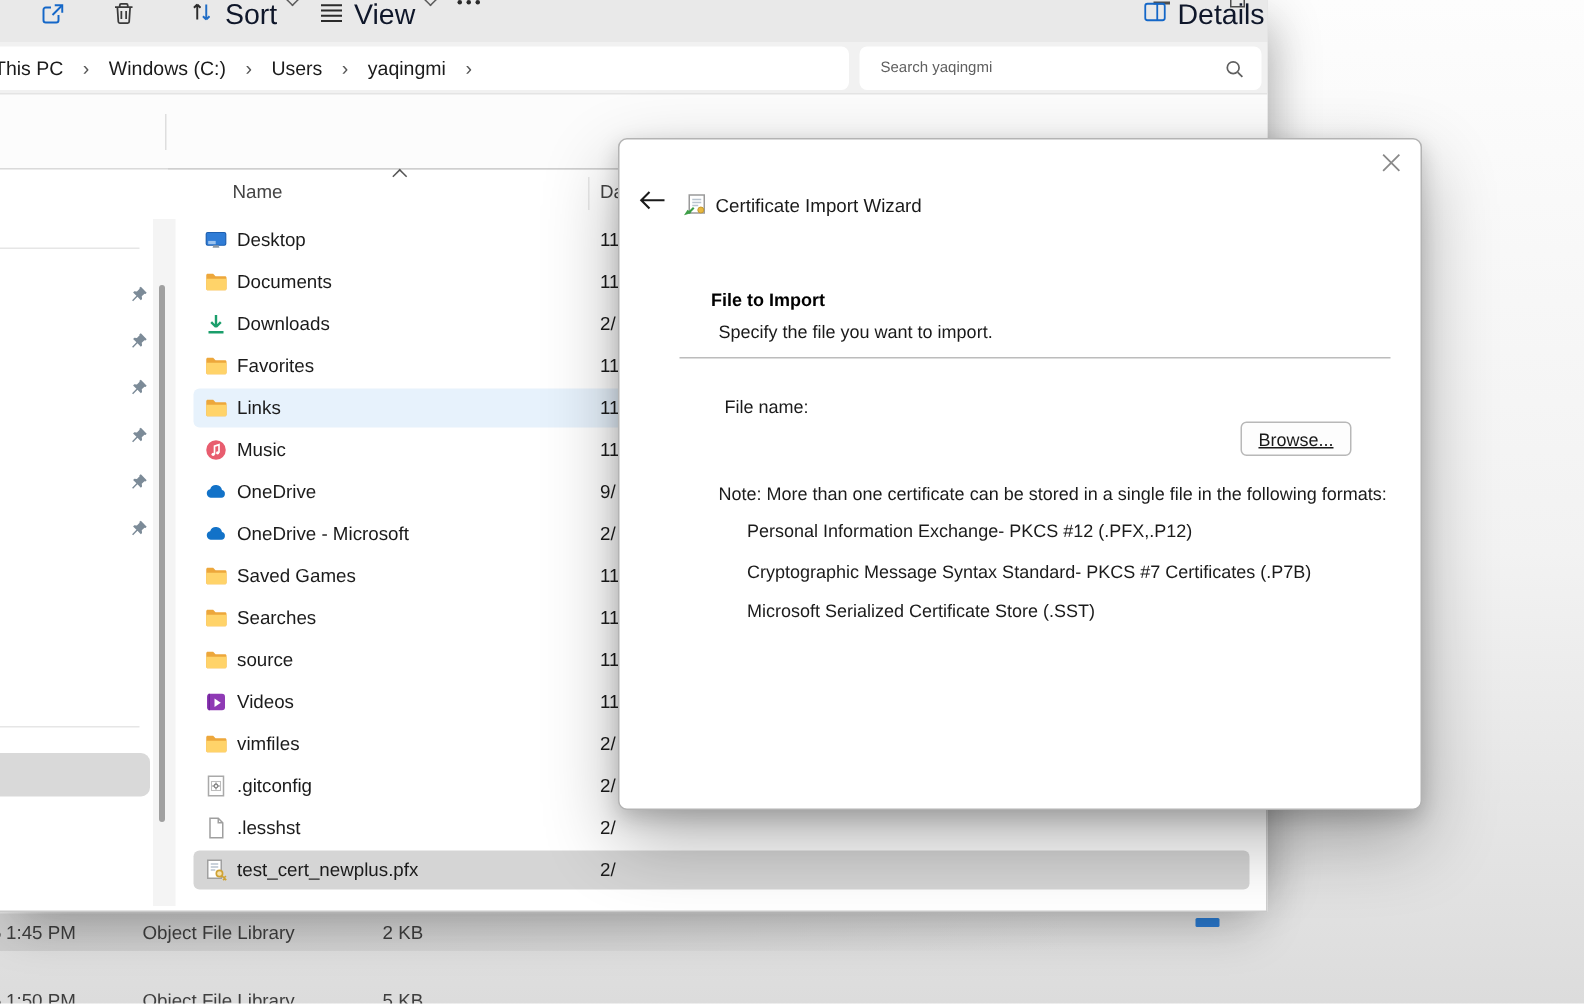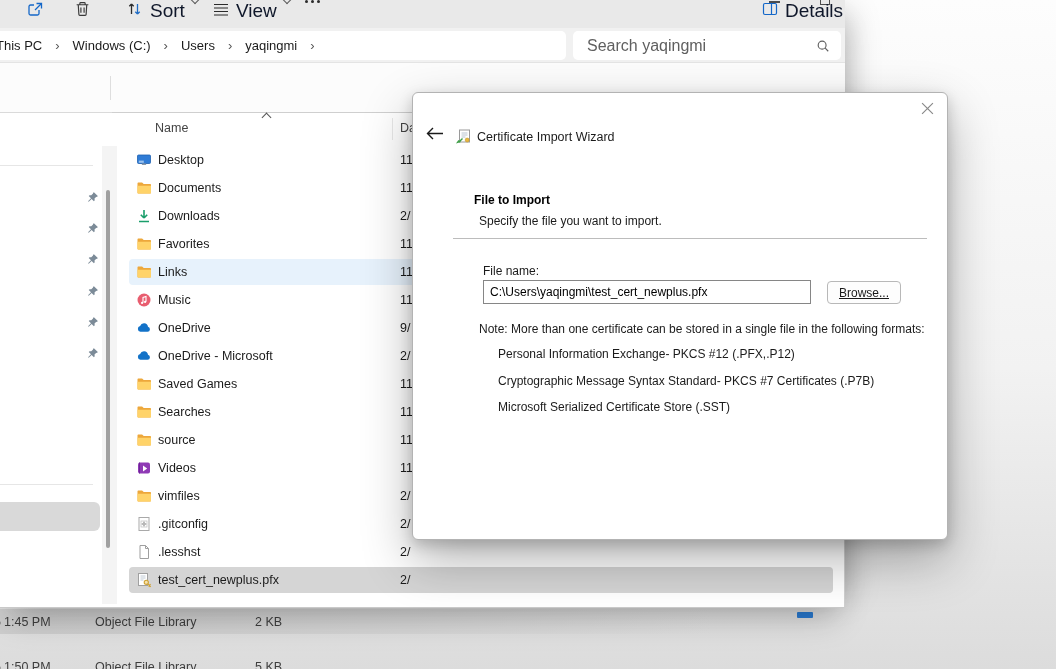--- a/index.html
+++ b/index.html
@@ -29,21 +29,21 @@
   .win-min { left:769px; top:1px; width:11px; height:2px; background:#4d4d4d; }
   .win-max { left:820px; top:-4px; width:10px; height:9px; border:1.2px solid #4d4d4d; background:transparent; }
 
   .addressrow { left:0; top:28px; width:845px; height:34px; background:#f1f1f1; }
   .addresspill { left:-10px; top:31px; width:576px; height:29px; background:#fff; border-radius:5px;
     display:flex; align-items:center; padding-left:4px; font-size:13px; }
   .crumb { padding:0 2px; white-space:nowrap; cursor:default; }
   .crumb-sep { font-size:13px; color:#555; margin:0 11px; }
   .searchpill { left:573px; top:31px; width:268px; height:29px; background:#fff; border-radius:5px; }
   .searchpill input { position:absolute; left:0; top:0; width:100%; height:100%; border:0; outline:0;
-    background:transparent; font-family:inherit; font-size:16px; color:#333; padding:0 38px 0 14px; }
+    background:transparent; font-family:inherit; font-size:10px; color:#333; padding:0 38px 0 14px; }
   .searchpill input::placeholder { color:#5f5f5f; opacity:1; }
   .search-ic { position:absolute; right:11px; top:8px; }
 
   .commandbar { left:0; top:62px; width:845px; height:51px; background:#fcfcfc;
     border-top:1px solid #e4e4e4; border-bottom:1px solid #dadada; }
   .cmd { position:absolute; top:0; height:50px; display:flex; align-items:flex-start; gap:7px;
     font-size:19px; color:#0f172a; cursor:default; }
   .divider-v { left:110px; top:76px; width:1px; height:24px; background:#dedede; }
   .dots { display:flex; gap:3px; }
   .dots i { width:3px; height:3px; border-radius:50%; background:#2b2b2b; }
@@ -408,23 +408,20 @@
         <path d="M1 14.5l5-1.5-2.6-2.1z" fill="#3d9e46"></path>
       </svg>
   </div>
   <div class="abs dlg-title">Certificate Import Wizard</div>
 
   <div class="abs dlg-h1">File to Import</div>
   <div class="abs dlg-sub">Specify the file you want to import.</div>
   <div class="abs dlg-sep"></div>
 
   <div class="abs dlg-fnlabel">File name:</div>
-  <div class="abs dlg-input">
-    <input value="C:\Users\yaqingmi\test_cert_newplus.pfx" style="">
-  </div>
   <div class="abs btn dlg-browse">Browse...</div>
 
   <div class="abs dlg-note">Note:  More than one certificate can be stored in a single file in the following formats:</div>
   <div id="fmt-lines">
       <div class="fmt-line" style="top: 254px;">Personal Information Exchange- PKCS #12 (.PFX,.P12)</div>
       <div class="fmt-line" style="top: 281px;">Cryptographic Message Syntax Standard- PKCS #7 Certificates (.P7B)</div>
       <div class="fmt-line" style="top: 307px;">Microsoft Serialized Certificate Store (.SST)</div>
     </div>
 
   <div class="abs dlg-footer"></div>

